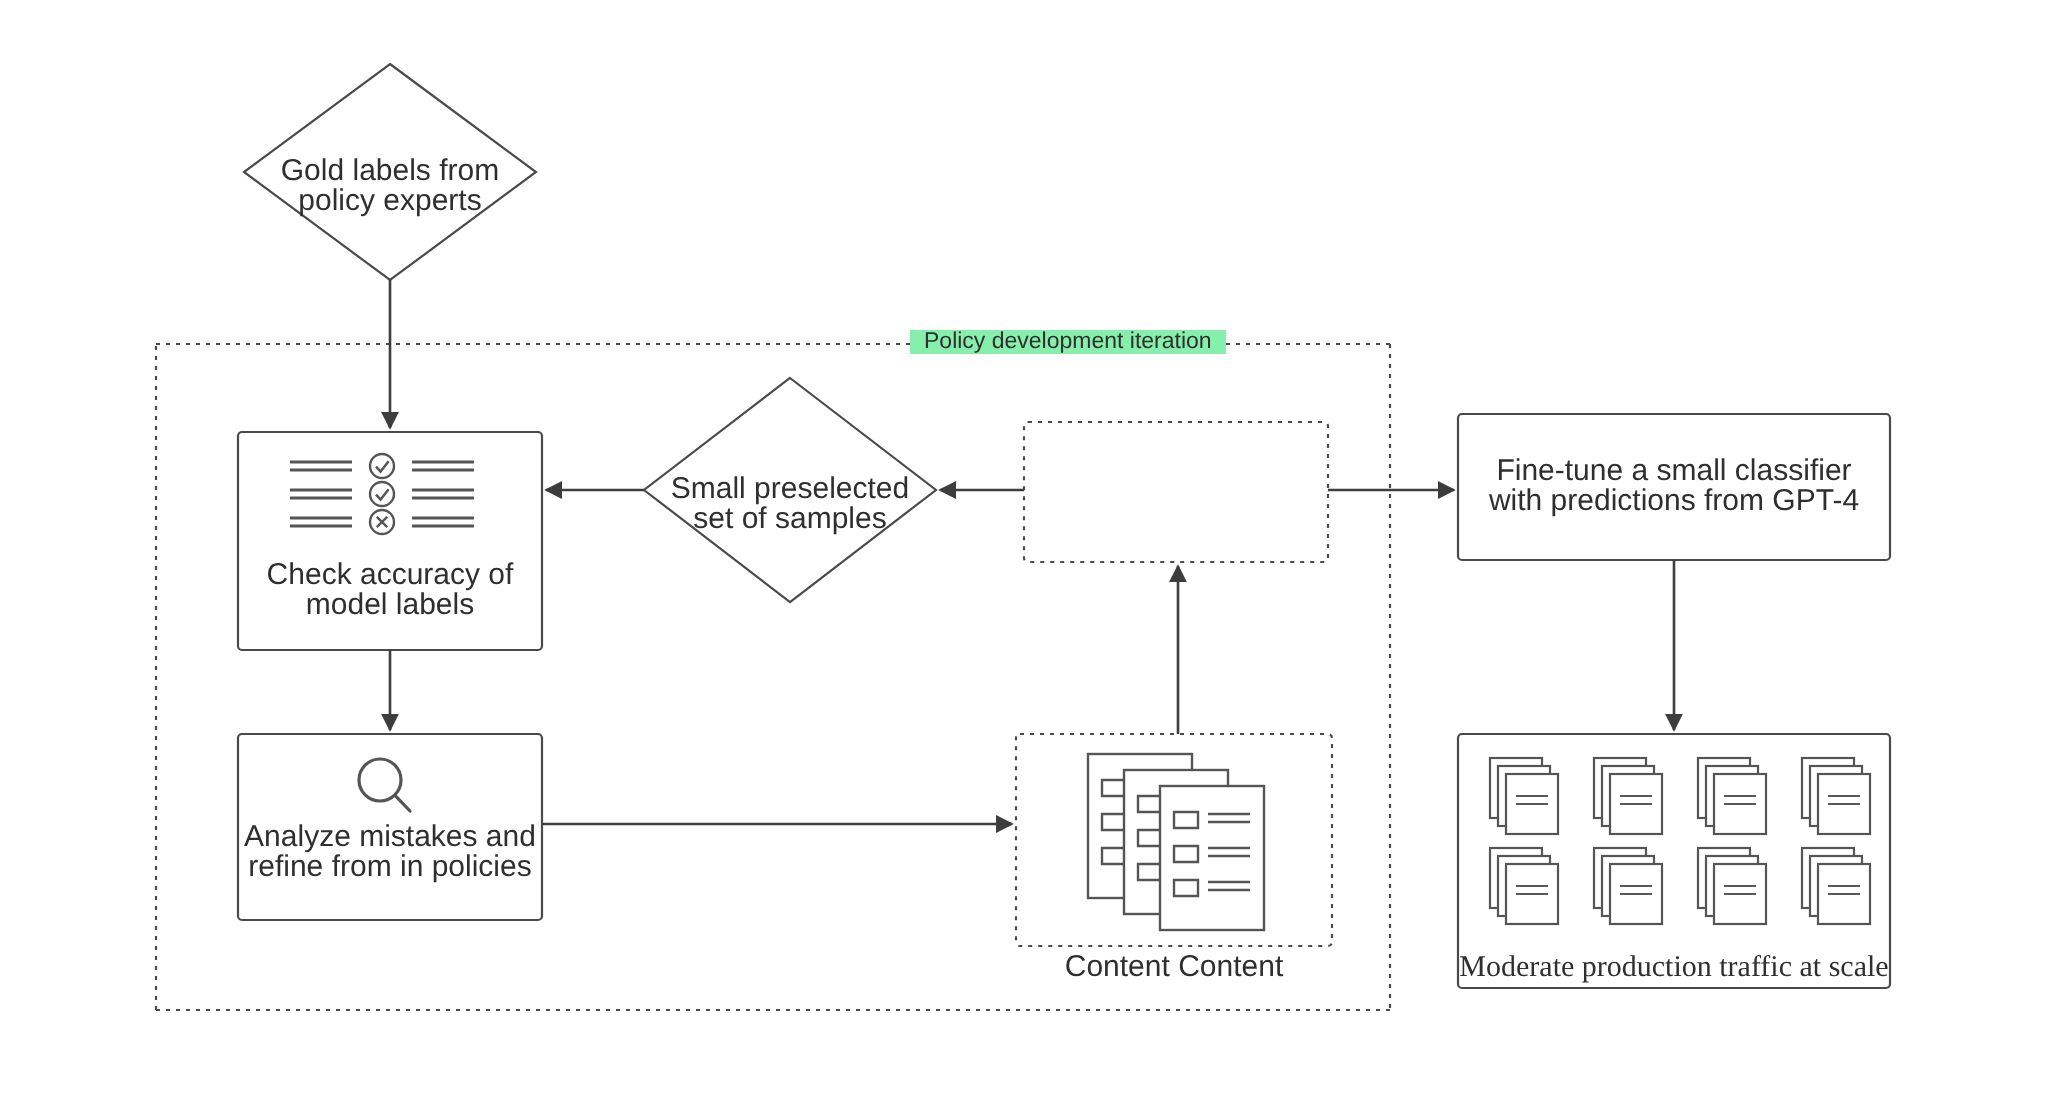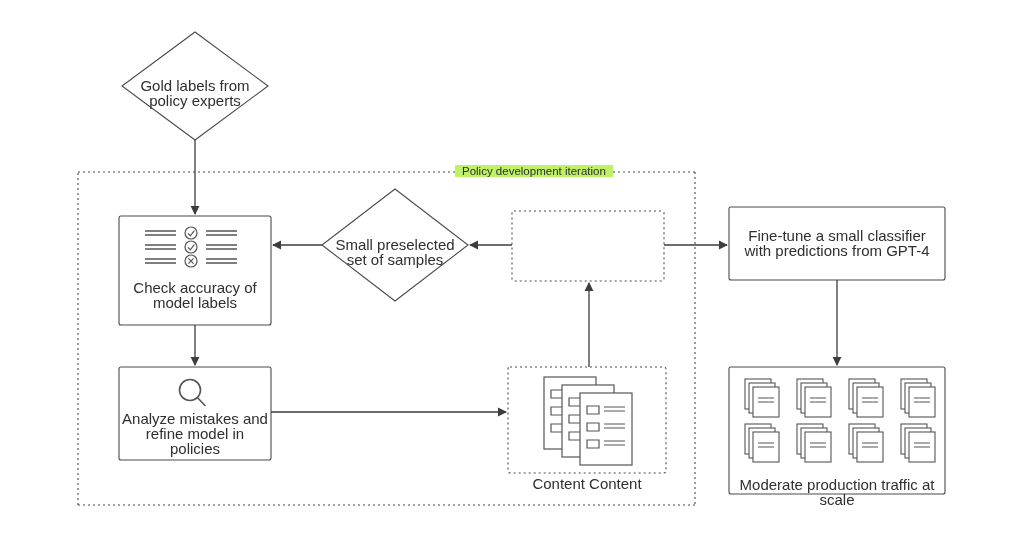--- a/index.html
+++ b/index.html
@@ -37,21 +37,21 @@
     width:880px;
     font-size:11px;
     line-height:15px;
     color:#2b2b2b;
     text-align:left;
   }
   .group-title{
     position:absolute;
     font-size:11.5px;
     color:#2f2f2f;
-    background:#bef264;
+    background:#86efac;
     padding:0 7px;
     white-space:nowrap;
   }
 </style>
 </head>
 <body>
 
 <div id="stage">
 
   <svg id="diagram" viewBox="0 0 1024 551">
@@ -214,20 +214,20 @@
 model labels</div>
 
   <div class="node-label" style="left:325px; top:237px; width:140px;">Small preselected
 set of samples</div>
 
 
   <div class="node-label" style="left:729px; top:228px; width:216px;">Fine-tune a small classifier
 with predictions from GPT-4</div>
 
   <div class="node-label" style="left:119px; top:411px; width:152px;">Analyze mistakes and
-refine model in policies</div>
+refine from in policies</div>
 
   <div class="node-label" style="left:508px; top:476px; width:158px;">Content Content</div>
 
-  <div class="node-label" style="left:729px; top:477px; width:216px;">Moderate production traffic at scale</div>
+  <div class="node-label" style="left:729px; top:477px; width:216px;font-family:Liberation Serif, serif;">Moderate production traffic at scale</div>
 
 
 </div>
 
 </body></html>

